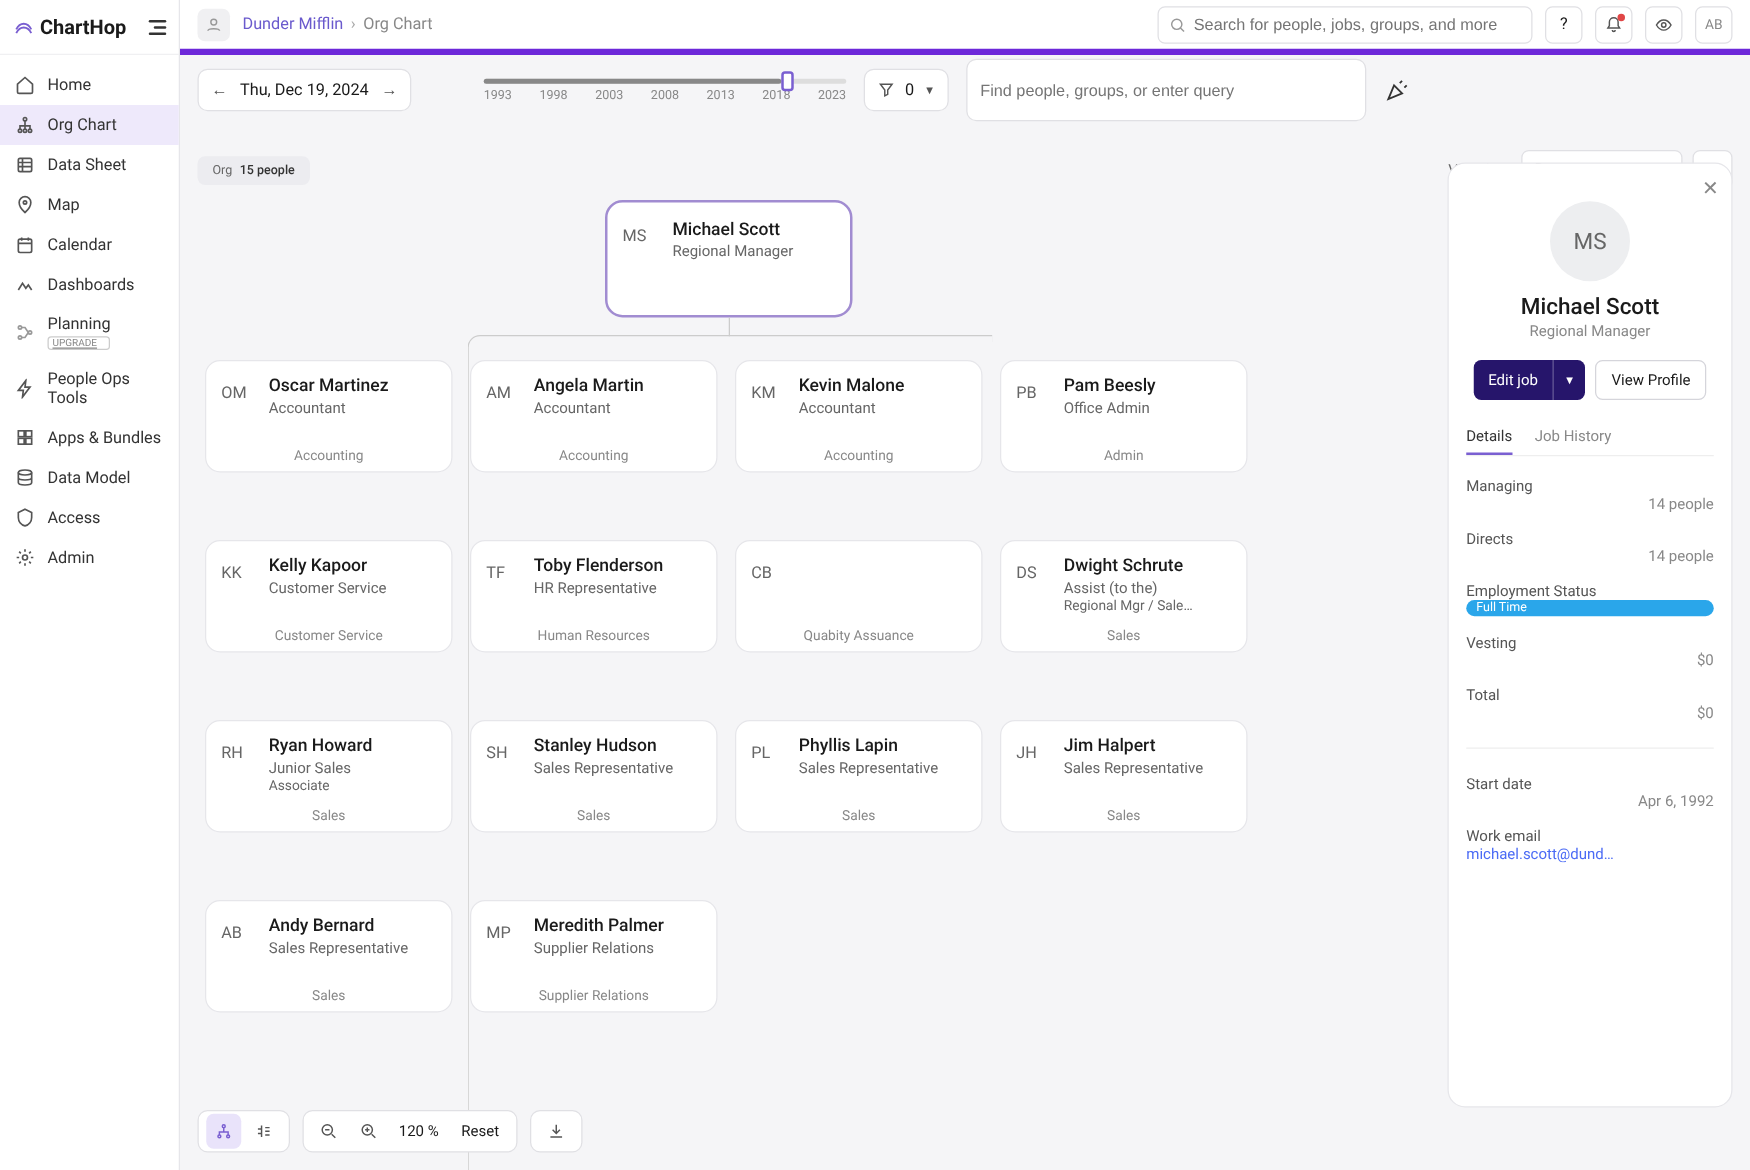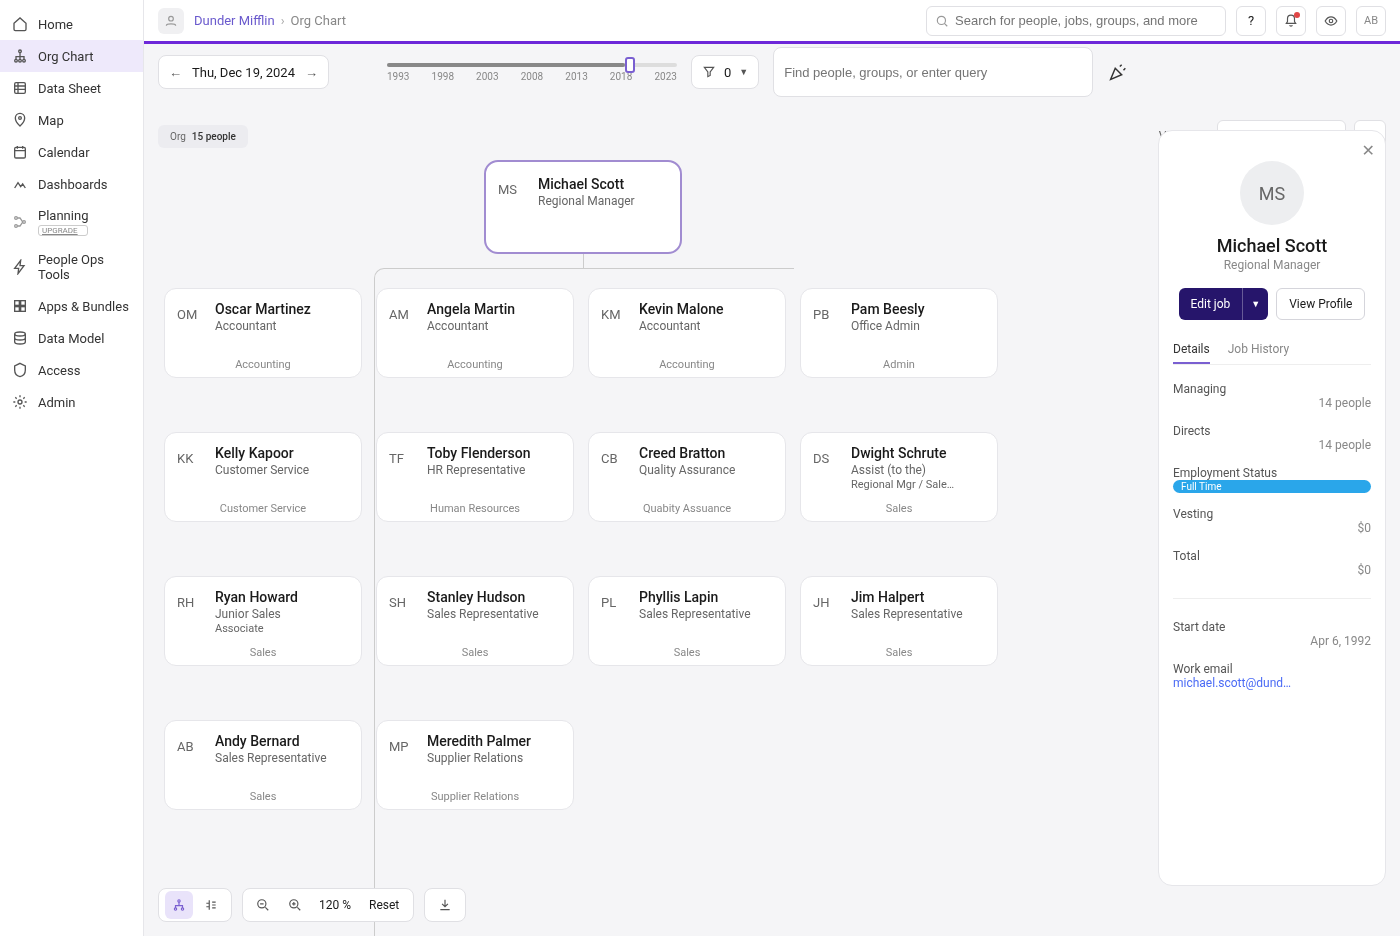--- a/index.html
+++ b/index.html
@@ -16,21 +16,21 @@
 .hamburger span:nth-child(2){width:10px;}
 .hamburger span:nth-child(3){width:14px;}
 .nav { padding: 8px 0; }
 .nav-item { display: flex; align-items: center; gap: 10px; padding: 8px 12px; cursor: pointer; color: #333; font-size: 13px; }
 .nav-item.active { background: #eee9fb; color: #333; }
 .nav-item .nav-icon { width: 16px; height: 16px; display: flex; align-items: center; justify-content: center; flex-shrink: 0; }
 .nav-item .badge { font-size: 8px; border: 1px solid #ccc; padding: 0 3px; border-radius: 3px; color: #888; text-decoration: underline; }
 .nav-subline{display:flex;flex-direction:column;gap:2px;}
 
 
-.topbar { position: absolute; left: 144px; top: 0; right: 0; height: 44px; background: #fff; border-bottom: 3px solid #6d28d9; display: flex; align-items: center; padding: 0 14px; gap: 10px; }
+.topbar { position: absolute; left: 144px; top: 0; right: 0; height: 44px; background: #fff; border-bottom: 5px solid #6d28d9; display: flex; align-items: center; padding: 0 14px; gap: 10px; }
 .person-pill{width:26px;height:26px;border-radius:6px;background:#f0f0f2;display:flex;align-items:center;justify-content:center;color:#999;}
 .breadcrumb { color: #6a5acd; font-size: 13px; display:flex; align-items:center; gap:6px;}
 .breadcrumb .sep{color:#aaa;}
 .breadcrumb .muted{color:#888;}
 .topbar-spacer{flex:1;}
 .search-box { width: 300px; height: 30px; border: 1px solid #e0e0e4; border-radius: 6px; display: flex; align-items: center; padding: 0 8px; color: #999; gap:6px;}
 .search-box input{border:none;outline:none;flex:1;font-size:13px;background:transparent;}
 .top-btn { width: 30px; height: 30px; border: 1px solid #e0e0e4; border-radius: 6px; display: flex; align-items: center; justify-content: center; cursor: pointer; background:#fff;}
 .top-ava{width:30px;height:30px;border:1px solid #e0e0e4;border-radius:6px;display:flex;align-items:center;justify-content:center;font-size:11px;color:#888;}
 .notif-dot{position:relative;}
@@ -103,20 +103,34 @@
 .ctrl-btn.active{background:#e9e3fa;}
 .zoom-txt{font-size:12px;padding:0 6px;}
 .reset-txt{font-size:12px;padding:0 8px;cursor:pointer;}
 
 svg{display:block;}
 </style>
 </head>
 <body>
 
 <div class="sidebar">
+  <div class="sidebar-top">
+    <div class="logo">
+      <svg viewBox="0 0 24 24" fill="none" stroke="#7a5fd1" stroke-width="2">
+          <path d="M4 14c4-8 12-8 16 0"></path>
+          <path d="M4 18c4-8 12-8 16 0"></path>
+        </svg>
+      <span>ChartHop</span>
+    </div>
+    <div class="hamburger">
+        <span></span>
+        <span></span>
+        <span></span>
+      </div>
+  </div>
   <div class="nav" id="nav">
       <div class="nav-item">
         <span class="nav-icon">
           <svg width="16" height="16" viewBox="0 0 24 24" fill="none" stroke="#555" stroke-width="2">
             <path d="M3 11l9-8 9 8v9a2 2 0 01-2 2H5a2 2 0 01-2-2z"></path>
           </svg>
         </span>
         <span>Home</span>
       </div>
       <div class="nav-item active">
@@ -372,24 +386,20 @@
         <div class="person-card">
           <div class="card-init">TF</div>
           <div class="card-body">
             <div class="card-name">Toby Flenderson</div>
             <div class="card-title">HR Representative</div>
           </div>
           <div class="dept">Human Resources</div>
         </div>
         <div class="person-card">
           <div class="card-init">CB</div>
-          <div class="card-body">
-            <div class="card-name">Creed Bratton</div>
-            <div class="card-title">Quality Assurance</div>
-          </div>
           <div class="dept">Quabity Assuance</div>
         </div>
         <div class="person-card">
           <div class="card-init">DS</div>
           <div class="card-body">
             <div class="card-name">Dwight Schrute</div>
             <div class="card-title">Assist (to the)</div>
             <div class="sub">Regional Mgr / Sale…</div>
           </div>
           <div class="dept">Sales</div>

